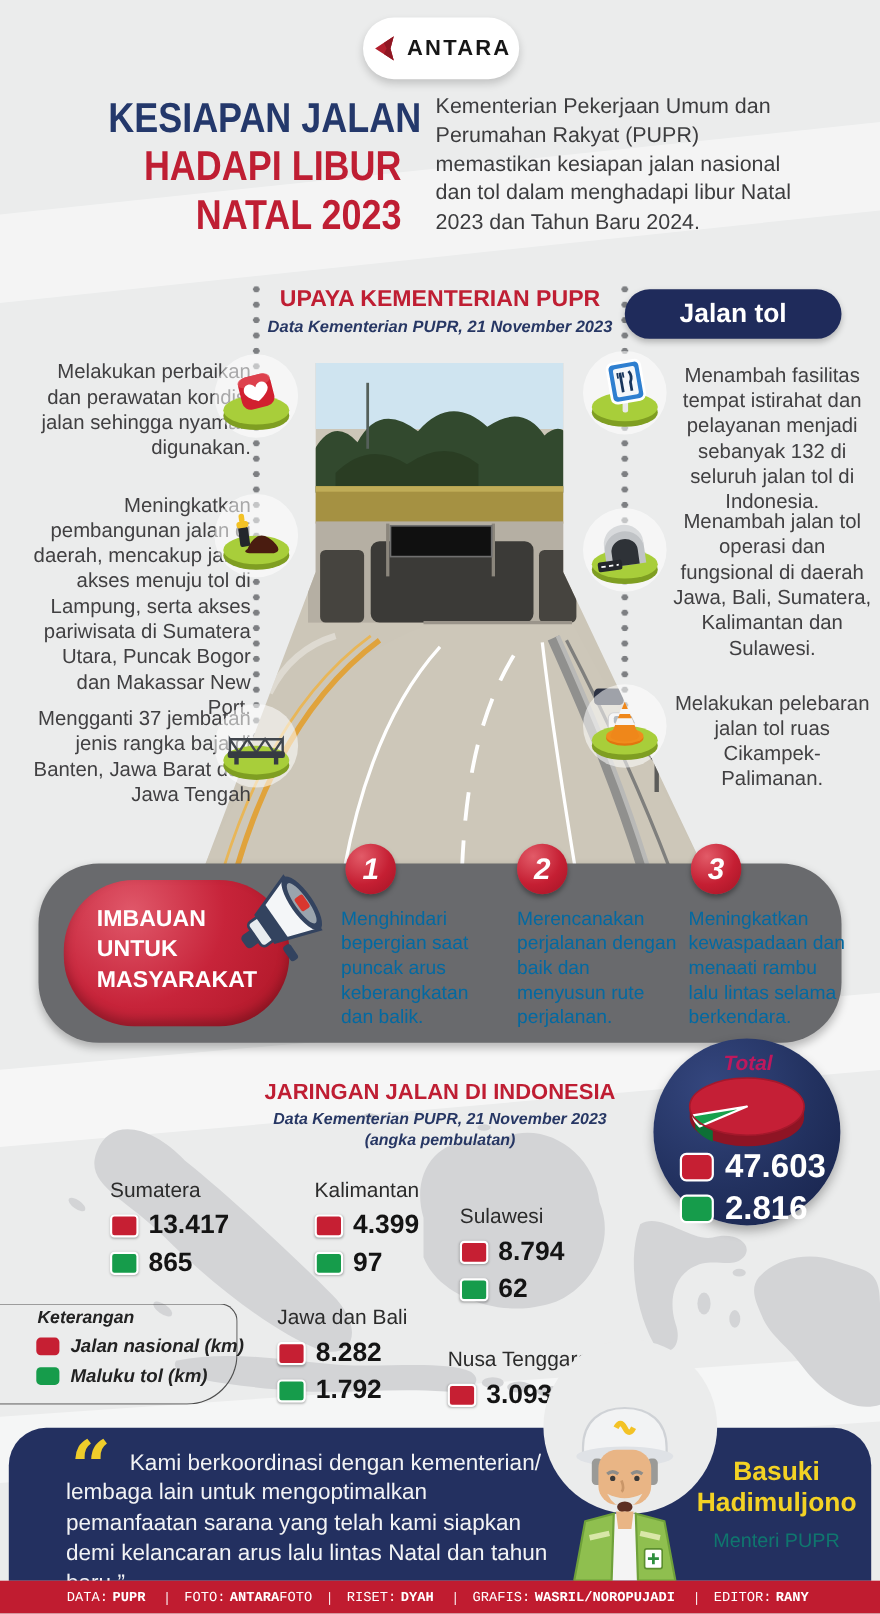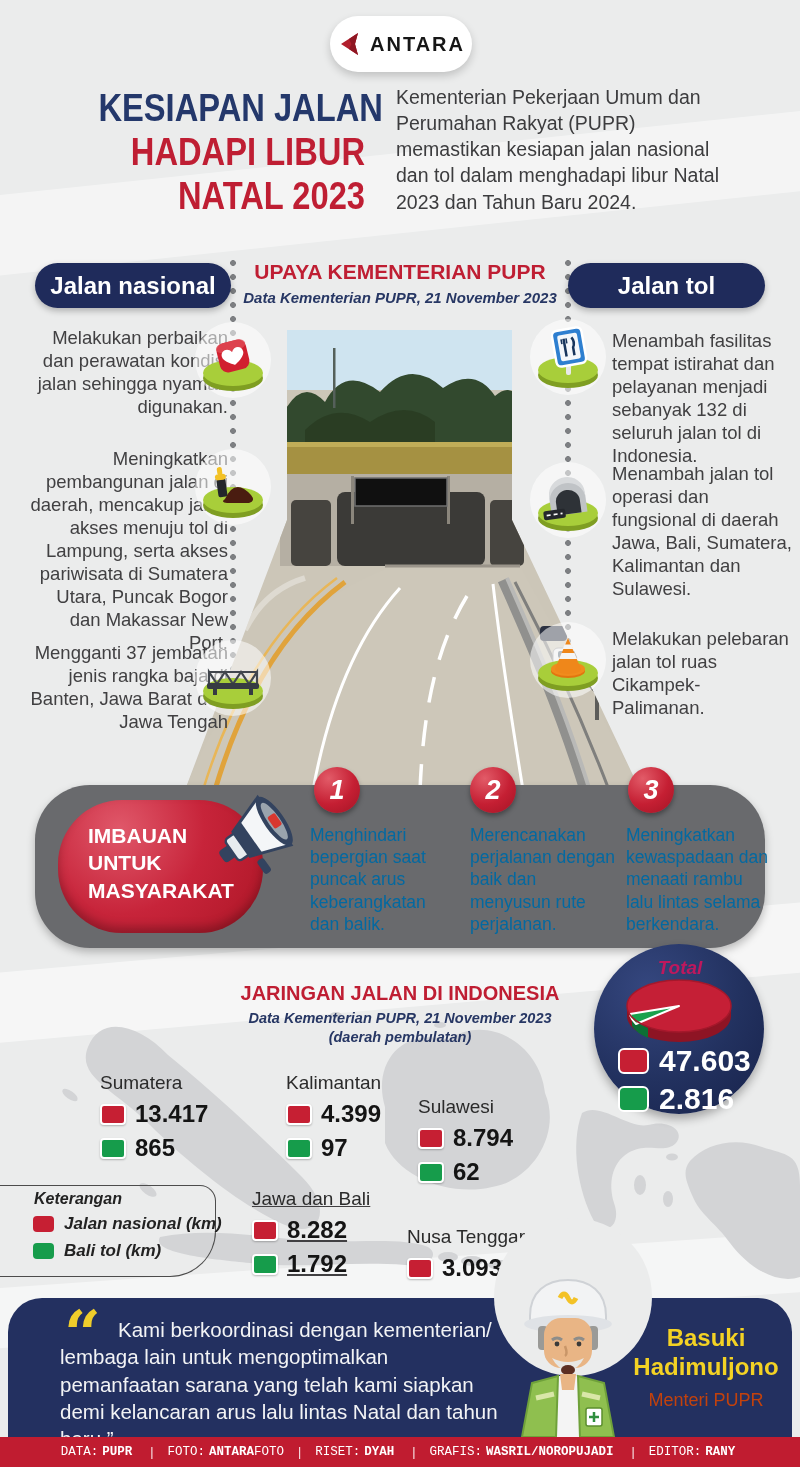--- a/index.html
+++ b/index.html
@@ -29,21 +29,21 @@
   #upaya-head{left:238px;top:260px;width:324px;text-align:center;}
   #upaya-title{color:#bf1e33;font-weight:bold;font-size:21px;}
   #upaya-subtitle{color:#273764;font-weight:bold;font-style:italic;font-size:15px;margin-top:5px;}
   .vdots{width:8px;height:534px;top:256px;
       background-image:radial-gradient(circle,#7d7f82 2.7px,rgba(0,0,0,0) 3.1px);
       background-size:8px 14px;background-repeat:repeat-y;background-position:center top;}
   #vdots-left{left:229px;} #vdots-right{left:564px;}
 
   .col-item{font-size:18.5px;line-height:1.24;color:#414042;}
   .col-left{left:26px;width:202px;text-align:right;}
-  .col-right{left:612px;width:180px;text-align:left;}
+  .col-right{left:612px;width:180px;text-align:center;}
   #nas-item-0{top:327px;} #nas-item-1{top:448px;} #nas-item-2{top:642px;}
   #tol-item-0{top:330px;} #tol-item-1{top:463px;} #tol-item-2{top:628px;}
 
   .icon-badge{width:84px;height:84px;}
   #icon-heart{left:191px;top:318px;} #icon-worker{left:191px;top:445px;} #icon-bridge{left:191px;top:636px;}
   #icon-sign{left:526px;top:315px;} #icon-tunnel{left:526px;top:458px;} #icon-cone{left:526px;top:618px;}
 
   
   #photo{left:185px;top:330px;width:455px;height:460px;
       clip-path:polygon(102px 0,327px 0,327px 190px,455px 460px,0px 460px,102px 190px);}
@@ -83,41 +83,41 @@
   .tval{color:#fff;font-weight:bold;font-size:30px;}
 
   .region .rname{font-size:19px;color:#2b2b2b;}
   .region .row{display:flex;align-items:center;gap:9px;margin-top:6px;}
   .sq{width:22px;height:17px;border-radius:4px;border:2px solid #fff;box-shadow:0 1px 2px rgba(0,0,0,.25);}
   .sq-red{background:#c61f33;} .sq-green{background:#169c4b;}
   .rval{font-weight:bold;font-size:24px;color:#141414;}
   #region-sumatera{left:100px;top:1072px;}
   #region-kalimantan{left:286px;top:1072px;}
   #region-sulawesi{left:418px;top:1096px;}
-  #region-jawa{left:252px;top:1188px;text-decoration:underline;}
+  #region-jawa{left:252px;top:1188px;}
   #region-nusa{left:407px;top:1226px;}
   #region-maluku{left:585px;top:1155px;}
 
   #legend-box{left:-3px;top:1185px;width:218px;height:90px;border:1.5px solid #4c4c4c;border-left:none;
       border-radius:0 16px 46px 0;}
   #legend-title{left:34px;top:1190px;font-weight:bold;font-style:italic;font-size:16px;color:#222;}
   .legend-row{display:flex;align-items:center;gap:10px;}
   #legend-row-nat{left:33px;top:1214px;} #legend-row-tol{left:33px;top:1241px;}
   .lsq{width:21px;height:16px;border-radius:4px;}
   .legend-label{font-weight:bold;font-style:italic;font-size:17px;color:#222;}
 
   
   #quote-panel{left:8px;top:1298px;width:784px;height:139px;background:#233060;border-radius:34px 34px 0 0;}
   #head-cutout{left:494px;top:1218px;width:158px;height:158px;border-radius:50%;background:#ebecec;}
   #quote-glyph{left:64px;top:1296px;font-family:"DejaVu Serif",serif;font-weight:bold;font-size:64px;color:#efcd2b;}
   #quote-text{left:60px;top:1316px;width:452px;color:#f2f3f5;font-size:20.5px;line-height:1.33;text-indent:58px;}
   #minister{left:486px;top:1270px;}
   #minister-names{left:633px;top:1324px;width:146px;text-align:center;}
   #minister-name{color:#f3d224;font-weight:bold;font-size:24px;line-height:1.2;}
-  #minister-role{color:#c2410c;font-size:18px;margin-top:8px;}
+  #minister-role{color:#0f766e;font-size:18px;margin-top:8px;}
 
   
   #footer{left:0;top:1437px;width:800px;height:30px;background:#c01c30;display:flex;align-items:center;justify-content:center;
       gap:14px;color:#fff;font-size:12.5px;}
   .credit{display:flex;gap:4px;font-family:Liberation Mono, monospace;}
   .credit .cb{font-weight:bold;}
   .csep{opacity:.9;}
 </style>
 </head>
 <body>
@@ -176,21 +176,20 @@
       <rect x="373" y="321" width="20" height="7" rx="2" fill="#5b6b78"></rect>
       <g transform="translate(412,348)">
         <rect x="-2" y="8" width="4" height="34" fill="#5c5c5a"></rect>
         <rect x="-12" y="-12" width="24" height="24" fill="#1d1d1b" transform="rotate(45)"></rect>
       </g>
       <path d="M60,300 Q80,260 120,248" stroke="rgba(255,255,255,.35)" stroke-width="6" fill="none"></path>
       <path d="M200,236 L335,236" stroke="#9a948a" stroke-width="3"></path>
     </svg>
   </div>
 
-  <div class="abs navy-pill" id="pill-nasional">Jalan nasional</div>
   <div class="abs navy-pill" id="pill-tol">Jalan tol</div>
 
   <div class="abs" id="upaya-head">
     <div id="upaya-title">UPAYA KEMENTERIAN PUPR</div>
     <div id="upaya-subtitle">Data Kementerian PUPR, 21 November 2023</div>
   </div>
 
   <div class="abs col-item col-left" id="nas-item-0">Melakukan perbaikan dan perawatan kondisi jalan sehingga nyaman digunakan.</div>
   <div class="abs col-item col-left" id="nas-item-1">Meningkatkan pembangunan jalan di daerah, mencakup jalan akses menuju tol di Lampung, serta akses pariwisata di Sumatera Utara, Puncak Bogor dan Makassar New Port.</div>
   <div class="abs col-item col-left" id="nas-item-2">Mengganti 37 jembatan jenis rangka baja di Banten, Jawa Barat dan Jawa Tengah</div>
@@ -331,21 +330,21 @@
         <ellipse cx="606" cy="304" rx="10" ry="4"></ellipse>
         <ellipse cx="440" cy="40" rx="6" ry="3"></ellipse>
         <ellipse cx="336" cy="30" rx="6" ry="3"></ellipse>
       </g>
     </svg>
   </div>
 
   <div class="abs" id="jaringan-head">
     <div id="jaringan-title">JARINGAN JALAN DI INDONESIA</div>
     <div class="jaringan-sub">Data Kementerian PUPR, 21 November 2023</div>
-    <div class="jaringan-sub" style="margin-top:0;">(daerah pembulatan)</div>
+    <div class="jaringan-sub" style="margin-top:0;">(angka pembulatan)</div>
   </div>
 
   <div class="abs" id="total-bubble"></div>
   <div class="abs" id="total-label">Total</div>
   <div class="abs" id="total-pie">
     <svg width="130" height="74" viewBox="0 0 130 74">
       <path d="M13,38 A52,26 0 0 0 117,38 L117,28 A52,26 0 0 1 13,28 Z" fill="#8e1424"></path>
       <path d="M18,48 A52,26 0 0 0 34,60 L34,50 A52,26 0 0 1 18,38 Z" fill="#0d6f35"></path>
       <ellipse cx="65" cy="28" rx="52" ry="26" fill="#c51f36"></ellipse>
       <path d="M65,28 L22,46 A52,26 0 0 1 16,36 Z" fill="#18a14c" stroke="#fff" stroke-width="2" stroke-linejoin="round"></path>
@@ -414,21 +413,21 @@
   </div>
 
   <div class="abs" id="legend-box"></div>
   <div class="abs" id="legend-title">Keterangan</div>
   <div class="abs legend-row" id="legend-row-nat">
     <span class="lsq sq-red"></span>
     <span class="legend-label">Jalan nasional (km)</span>
   </div>
   <div class="abs legend-row" id="legend-row-tol">
     <span class="lsq sq-green"></span>
-    <span class="legend-label">Bali tol (km)</span>
+    <span class="legend-label">Maluku tol (km)</span>
   </div>
 
   <div class="abs" id="quote-panel"></div>
   <div class="abs" id="head-cutout"></div>
   <div class="abs" id="quote-glyph">“</div>
   <div class="abs" id="quote-text">Kami berkoordinasi dengan kementerian/ lembaga lain untuk mengoptimalkan pemanfaatan sarana yang telah kami siapkan demi kelancaran arus lalu lintas Natal dan tahun baru.”</div>
   <div class="abs" id="minister">
     <svg width="165" height="167" viewBox="0 0 165 167">
       <path d="M44,46 C44,22 60,10 82,10 C104,10 120,22 120,46 L120,54 L44,54 Z" fill="#f2f3f4" stroke="#cfd2d6" stroke-width="2"></path>
       <ellipse cx="82" cy="54" rx="44" ry="9" fill="#dfe2e6"></ellipse>

